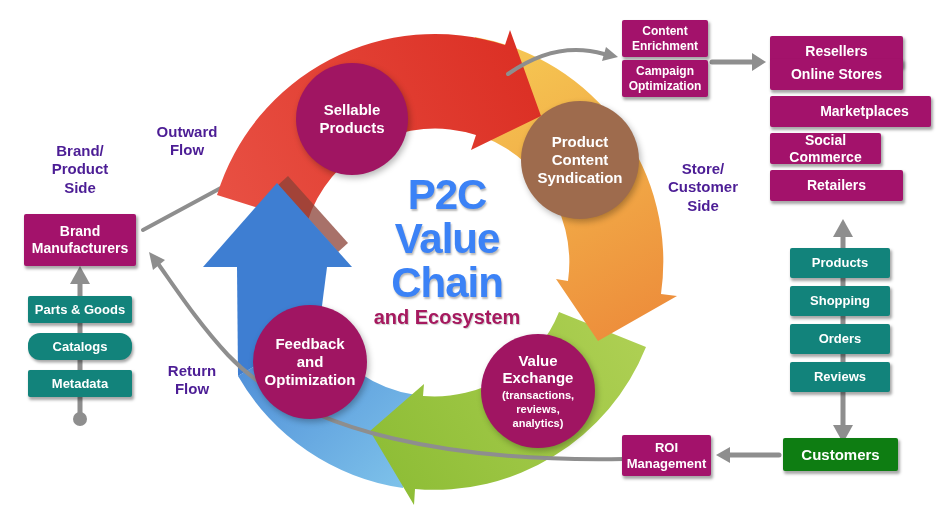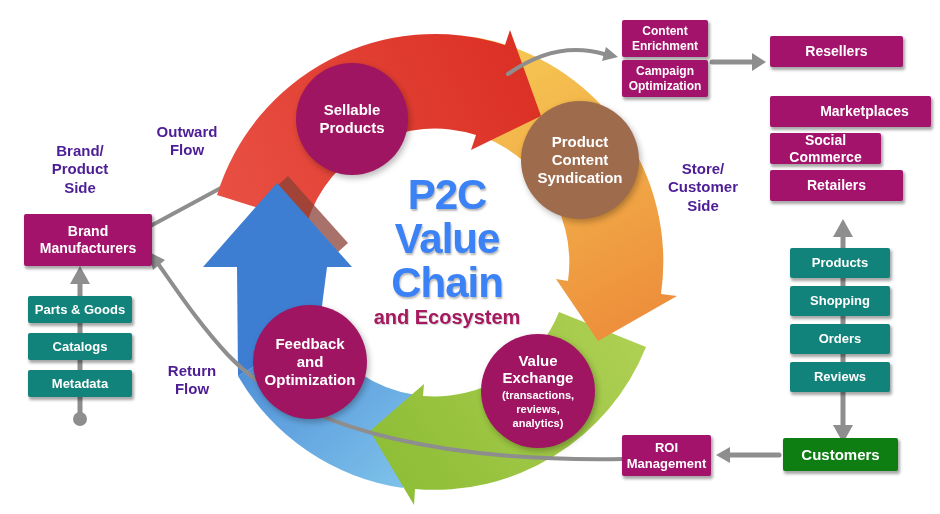--- a/index.html
+++ b/index.html
@@ -87,32 +87,33 @@
 Product
 Side</div>
   <div class="lbl" style="left:137px;top:123px;width:100px;">Outward
 Flow</div>
   <div class="lbl" style="left:142px;top:362px;width:100px;">Return
 Flow</div>
   <div class="lbl" style="left:653px;top:160px;width:100px;">Store/
 Customer
 Side</div>
 
-  <div class="box" style="left: 24px; top: 214px; width: 128px; height: 52px; font-size: 14px; background-color: rgb(163, 18, 107);">Brand
+  <div class="box" style="left: 24px; top: 214px; width: 112px; height: 52px; font-size: 14px; background-color: rgb(163, 18, 107);">Brand
 Manufacturers</div>
   <div class="box" style="left: 28px; top: 296px; width: 104px; height: 27px; font-size: 13px; background-color: rgb(18, 131, 123);">Parts &amp; Goods</div>
-  <div class="box" style="left: 28px; top: 333px; width: 104px; height: 27px; font-size: 13px; background-color: rgb(18, 131, 123);">Catalogs</div>
+  <div class="box" style="left: 28px; top: 333px; width: 104px; height: 27px; font-size: 13px; background-color: rgb(18, 131, 123); border-radius: 12px;">Catalogs</div>
   <div class="box" style="left: 28px; top: 370px; width: 104px; height: 27px; font-size: 13px; background-color: rgb(18, 131, 123);">Metadata</div>
 
   <div class="box" style="left: 622px; top: 20px; width: 86px; height: 37px; font-size: 12px; background-color: rgb(163, 18, 107);">Content
 Enrichment</div>
   <div class="box" style="left: 622px; top: 60px; width: 86px; height: 37px; font-size: 12px; background-color: rgb(163, 18, 107);">Campaign
 Optimization</div>
 
   <div class="box" style="left: 770px; top: 36px; width: 133px; height: 31px; font-size: 14px; background-color: rgb(163, 18, 107);">Resellers</div>
+  <div class="box" style="left: 770px; top: 59px; width: 133px; height: 31px; font-size: 14px; background-color: rgb(163, 18, 107);">Online Stores</div>
   <div class="box" style="left: 770px; top: 96px; width: 133px; height: 31px; font-size: 14px; background-color: rgb(163, 18, 107); padding-left: 28px;">Marketplaces</div>
   <div class="box" style="left: 770px; top: 133px; width: 111px; height: 31px; font-size: 14px; background-color: rgb(163, 18, 107);">Social Commerce</div>
   <div class="box" style="left: 770px; top: 170px; width: 133px; height: 31px; font-size: 14px; background-color: rgb(163, 18, 107);">Retailers</div>
 
   <div class="box" style="left: 790px; top: 248px; width: 100px; height: 30px; font-size: 13px; background-color: rgb(18, 131, 123);">Products</div>
   <div class="box" style="left: 790px; top: 286px; width: 100px; height: 30px; font-size: 13px; background-color: rgb(18, 131, 123);">Shopping</div>
   <div class="box" style="left: 790px; top: 324px; width: 100px; height: 30px; font-size: 13px; background-color: rgb(18, 131, 123);">Orders</div>
   <div class="box" style="left: 790px; top: 362px; width: 100px; height: 30px; font-size: 13px; background-color: rgb(18, 131, 123);">Reviews</div>
 
   <div class="box" style="left: 783px; top: 438px; width: 115px; height: 33px; font-size: 15px; background-color: rgb(14, 125, 18);">Customers</div>

